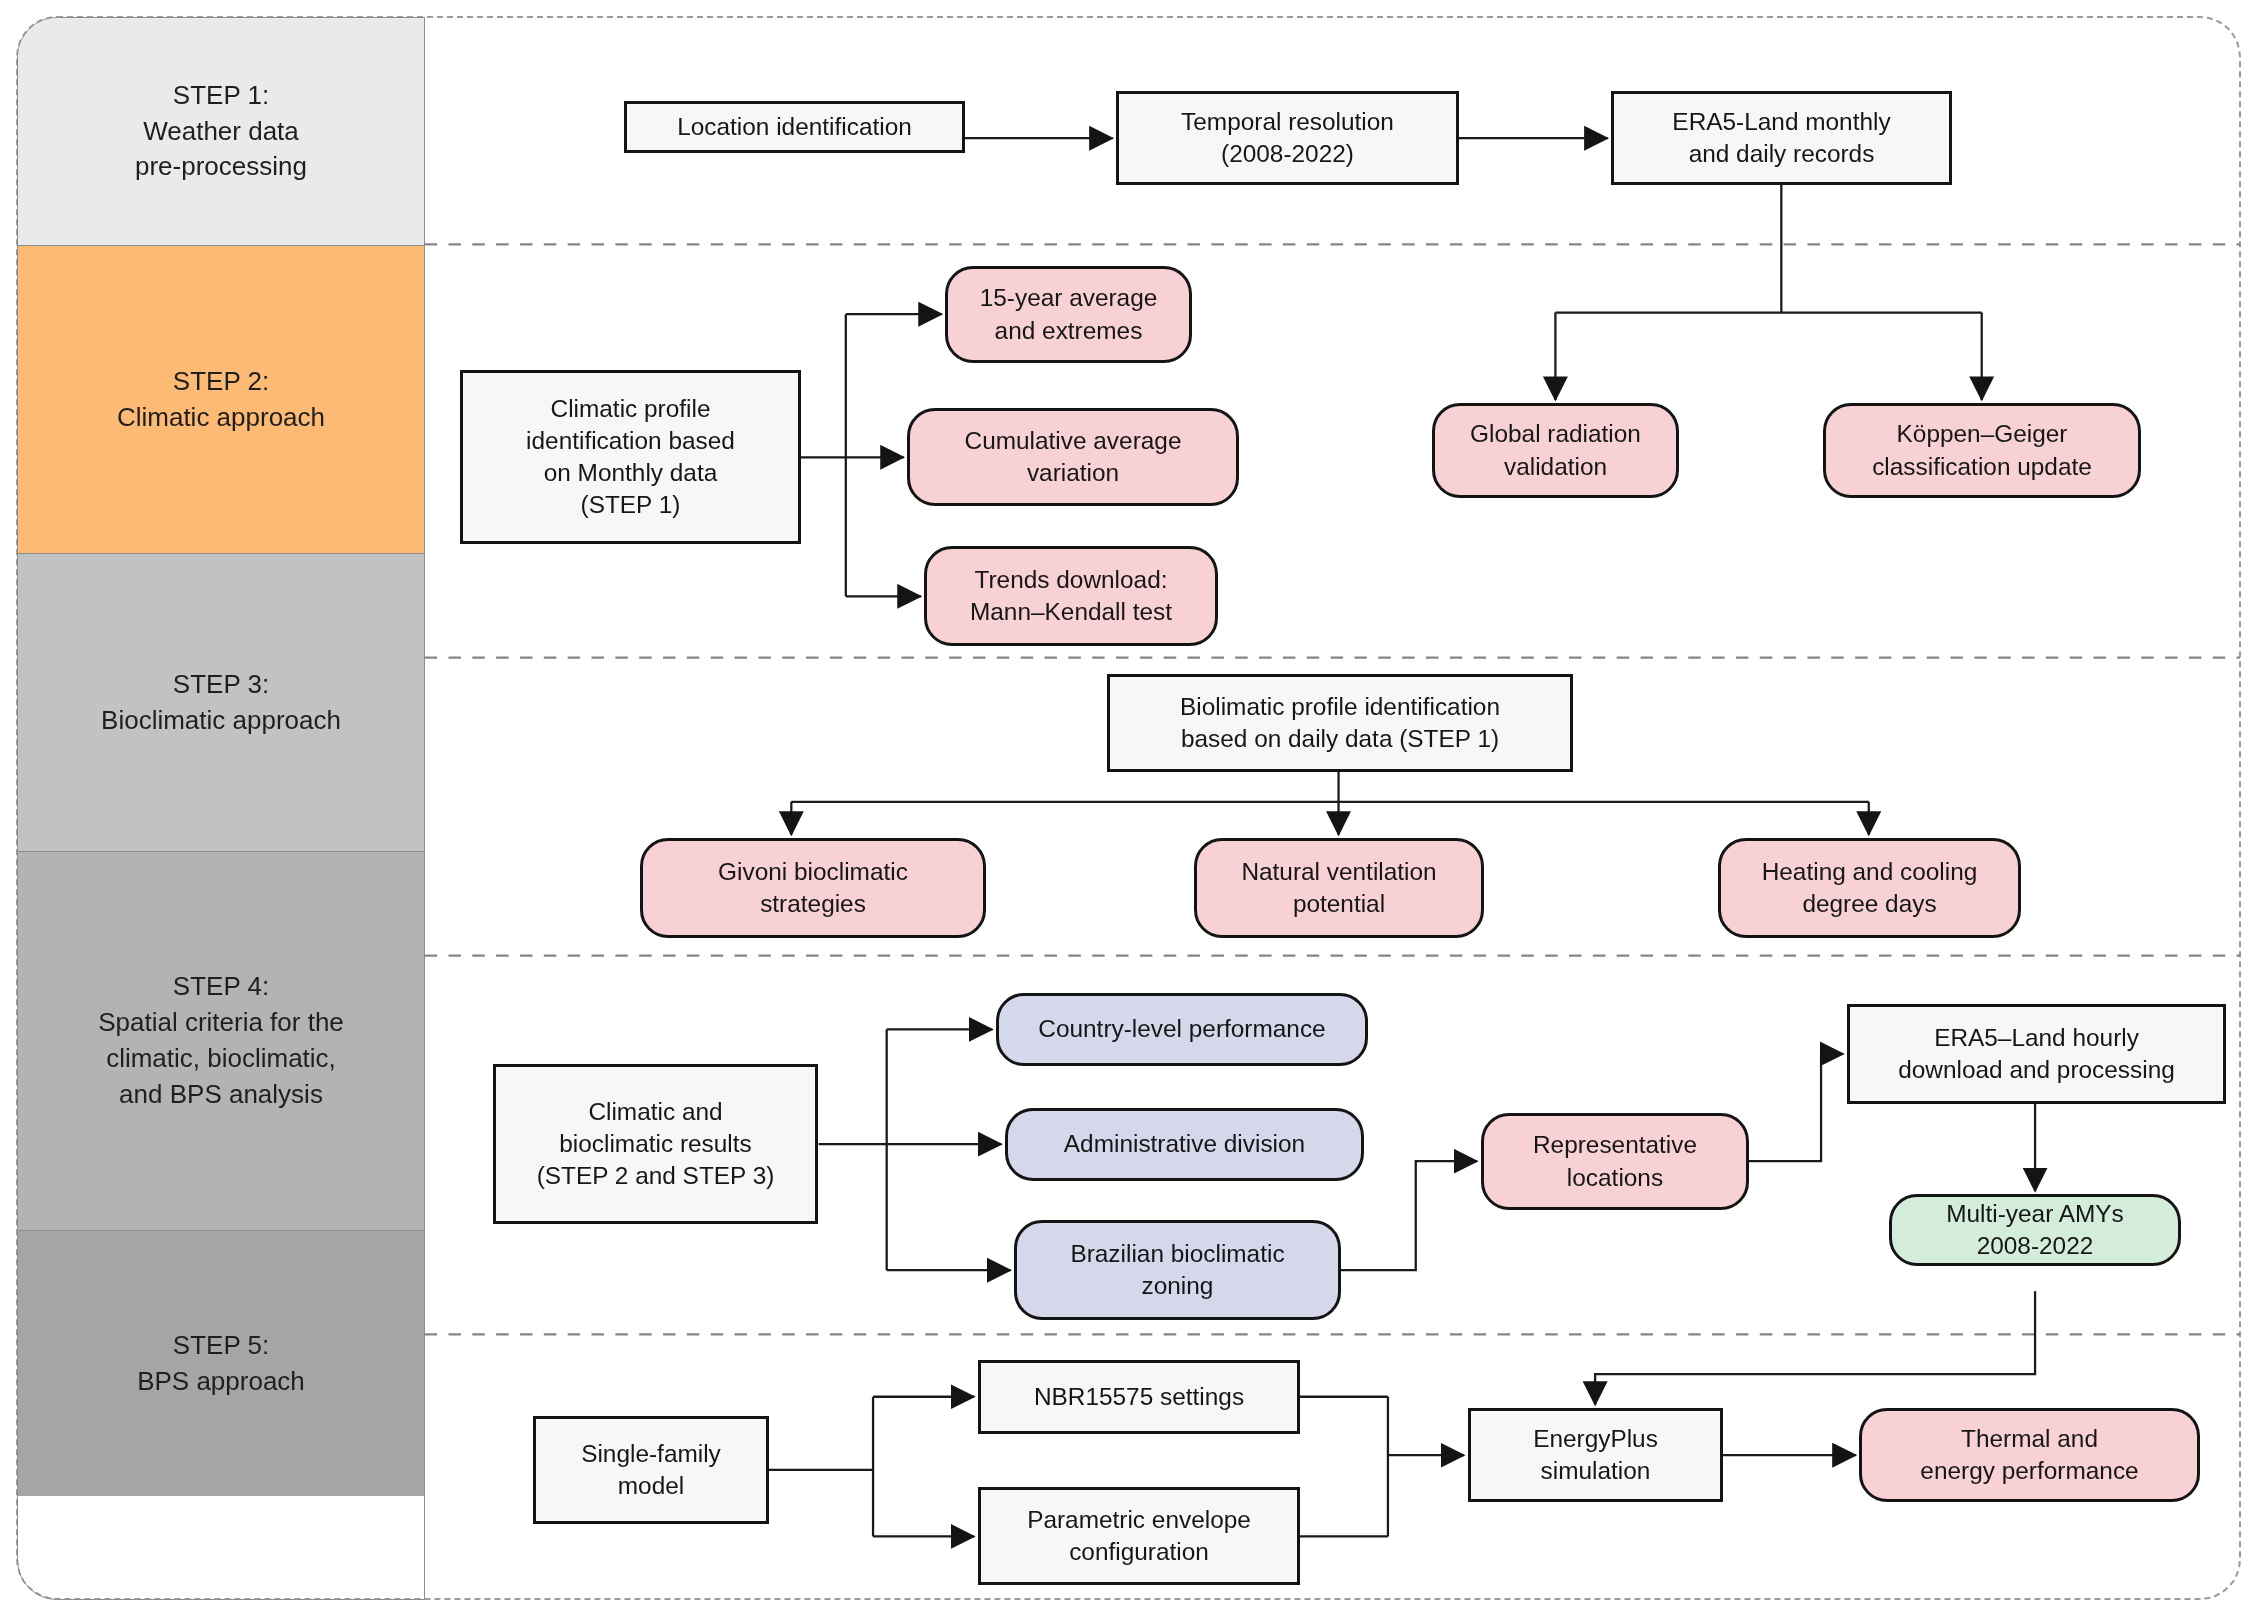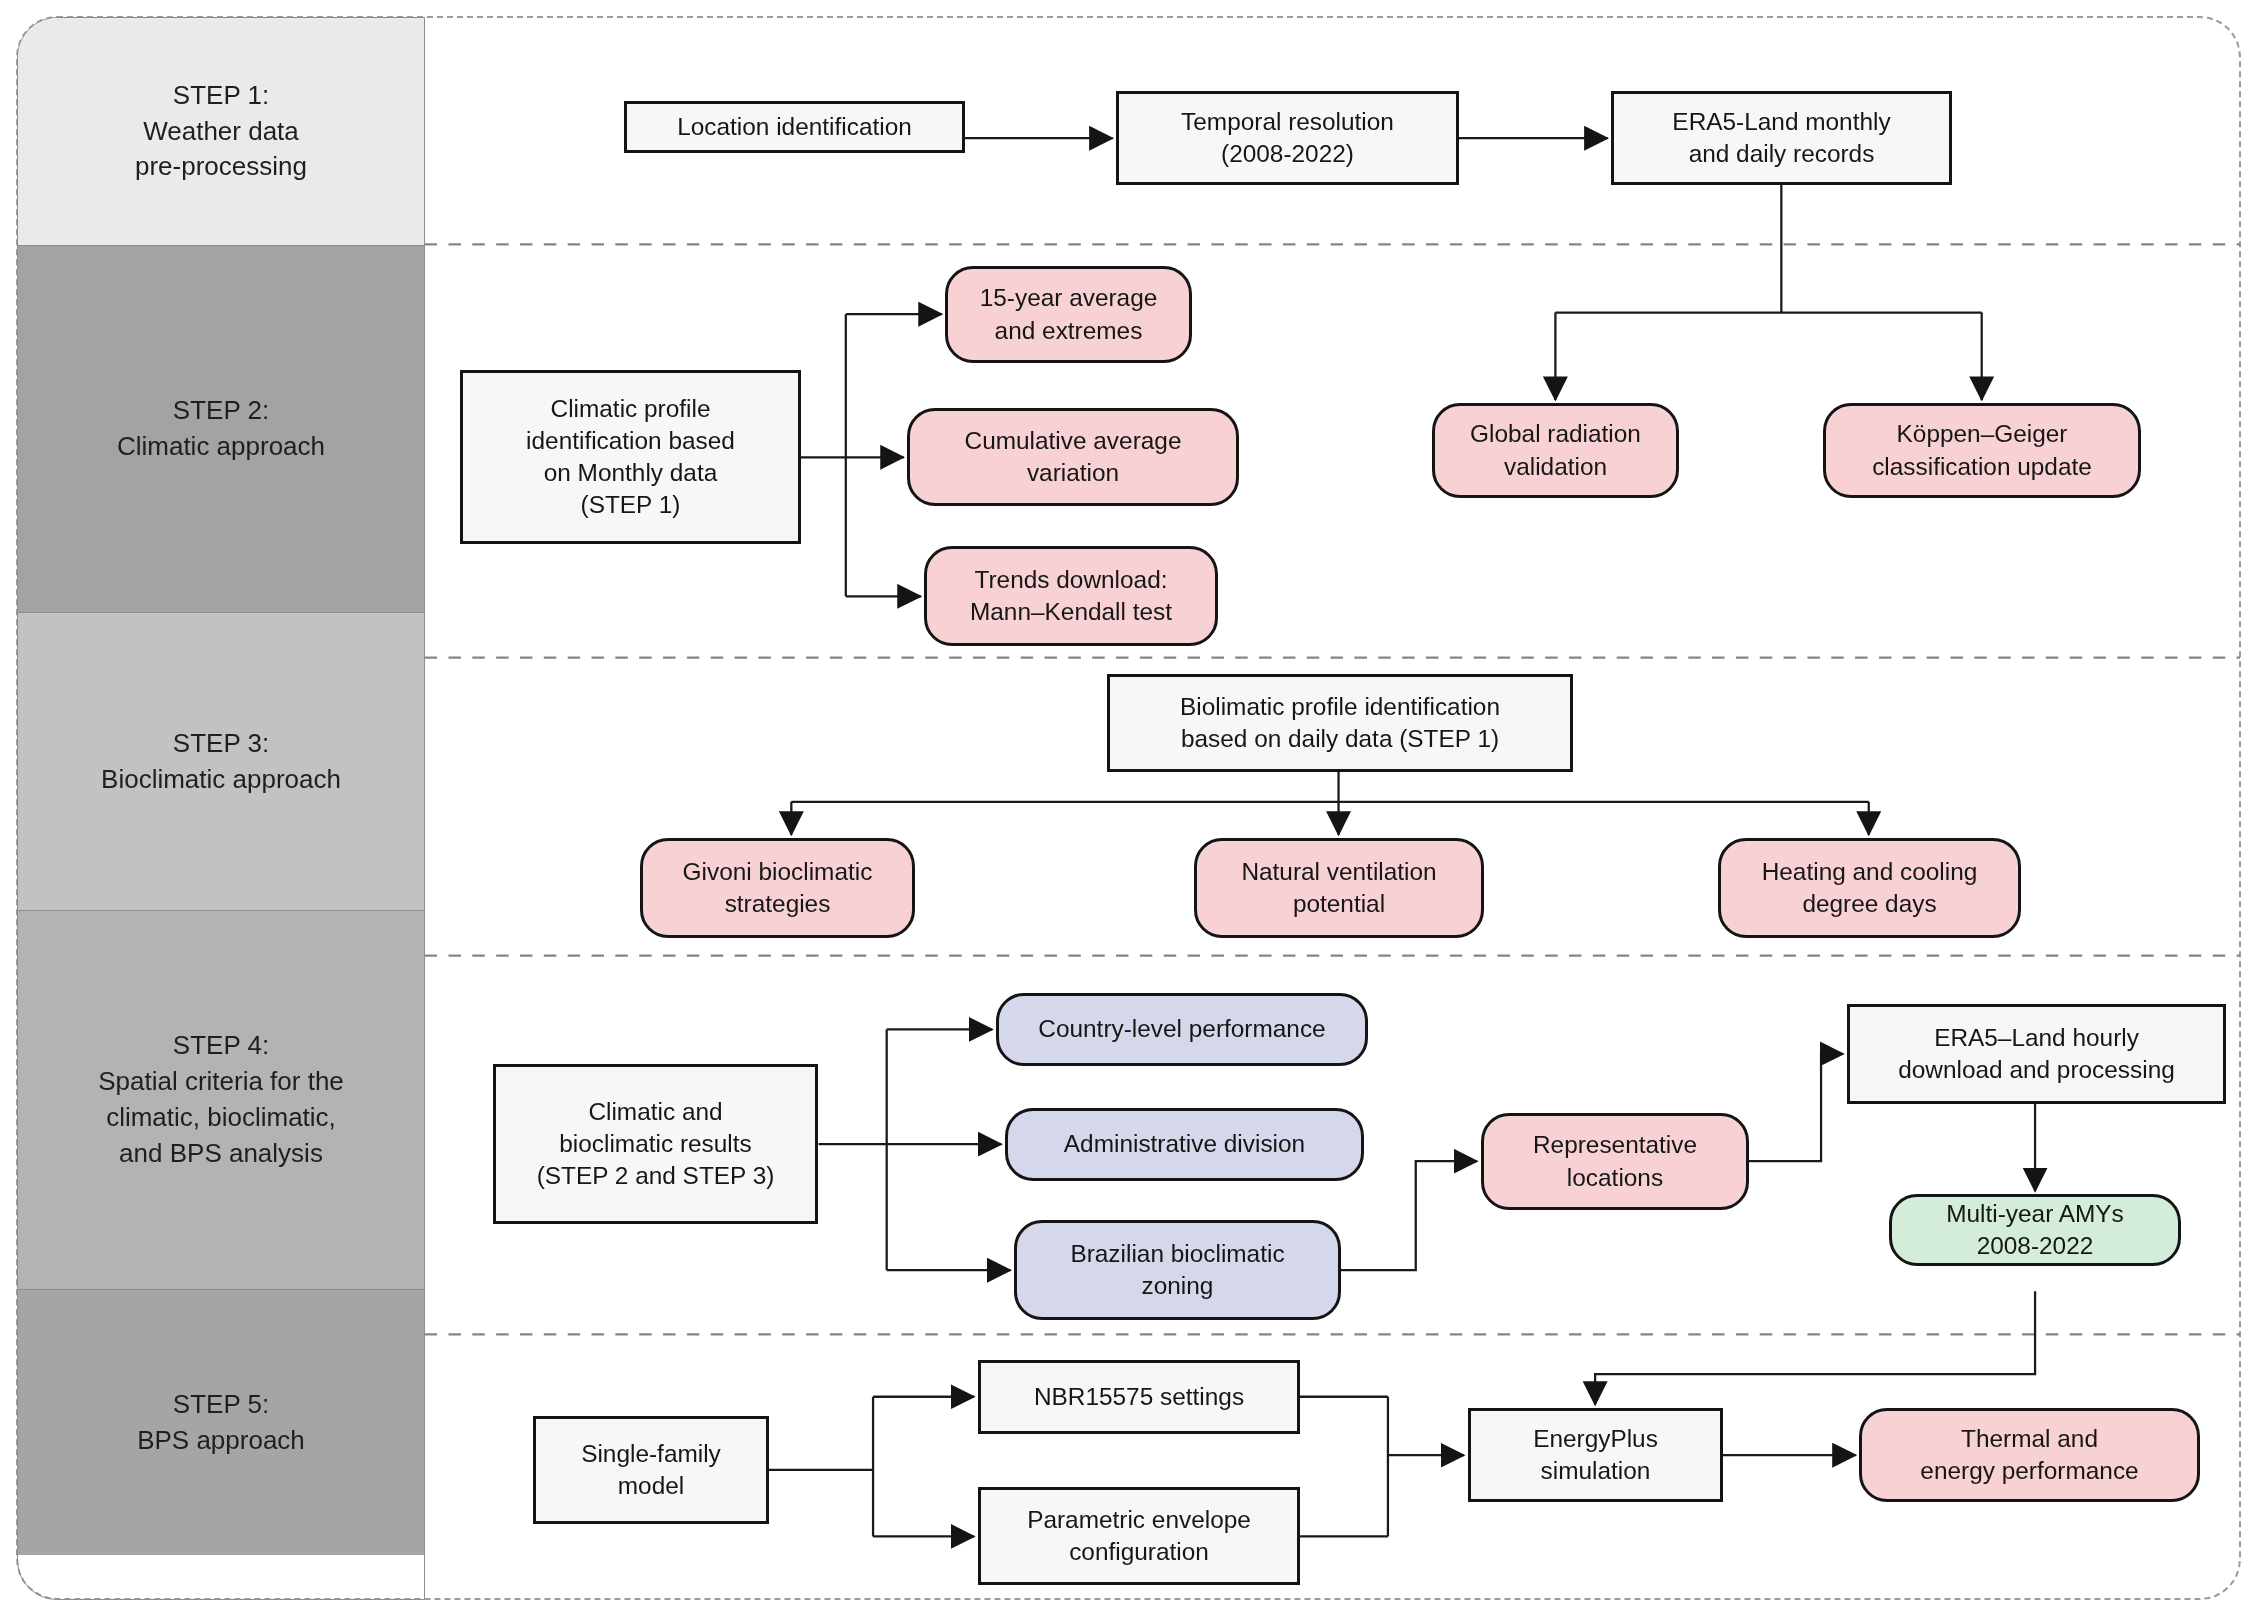--- a/index.html
+++ b/index.html
@@ -38,21 +38,21 @@
     justify-content: center;
     text-align: center;
     color: #1f1f1f;
     font-size: 26px;
     line-height: 1.38;
     white-space: pre-line;
     box-sizing: border-box;
   }
   .step-band + .step-band { border-top: 1.7px solid #8d8d8d; }
   .step-band:nth-child(1) { height: 227px; background: #e9eaeb; }
-  .step-band:nth-child(2) { height: 367px; background: #a3a3a3; }
+  .step-band:nth-child(2) { height: 308px; background: #fdba74; }
   .step-band:nth-child(3) { height: 298px; background: #c1c2c4; }
   .step-band:nth-child(4) { height: 379px; background: #b2b3b5; }
   .step-band:nth-child(5) { height: 266px; background: #a4a5a7; }
 
   #wires { position: absolute; left: 0; top: 0; }
 
   .node {
     position: absolute;
     box-sizing: border-box;
     border: 3.4px solid #141414;
@@ -173,21 +173,21 @@
 variation</div>
   <div class="node rounded pink" style="left:924px;top:546px;width:294px;height:100px">Trends download:
 Mann–Kendall test</div>
   <div class="node rounded pink" style="left:1432px;top:403px;width:247px;height:95px">Global radiation
 validation</div>
   <div class="node rounded pink" style="left:1823px;top:403px;width:318px;height:95px">Köppen–Geiger
 classification update</div>
 
   <div class="node" style="left:1107px;top:674px;width:466px;height:98px">Biolimatic profile identification
 based on daily data (STEP 1)</div>
-  <div class="node rounded pink" style="left:640px;top:838px;width:275px;height:100px">Givoni bioclimatic
+  <div class="node rounded pink" style="left:640px;top:838px;width:346px;height:100px">Givoni bioclimatic
 strategies</div>
   <div class="node rounded pink" style="left:1194px;top:838px;width:290px;height:100px">Natural ventilation
 potential</div>
   <div class="node rounded pink" style="left:1718px;top:838px;width:303px;height:100px">Heating and cooling
 degree days</div>
 
   <div class="node" style="left:493px;top:1064px;width:325px;height:160px">Climatic and
 bioclimatic results
 (STEP 2 and STEP 3)</div>
   <div class="node rounded purple" style="left:996px;top:993px;width:372px;height:73px">Country-level performance</div>

